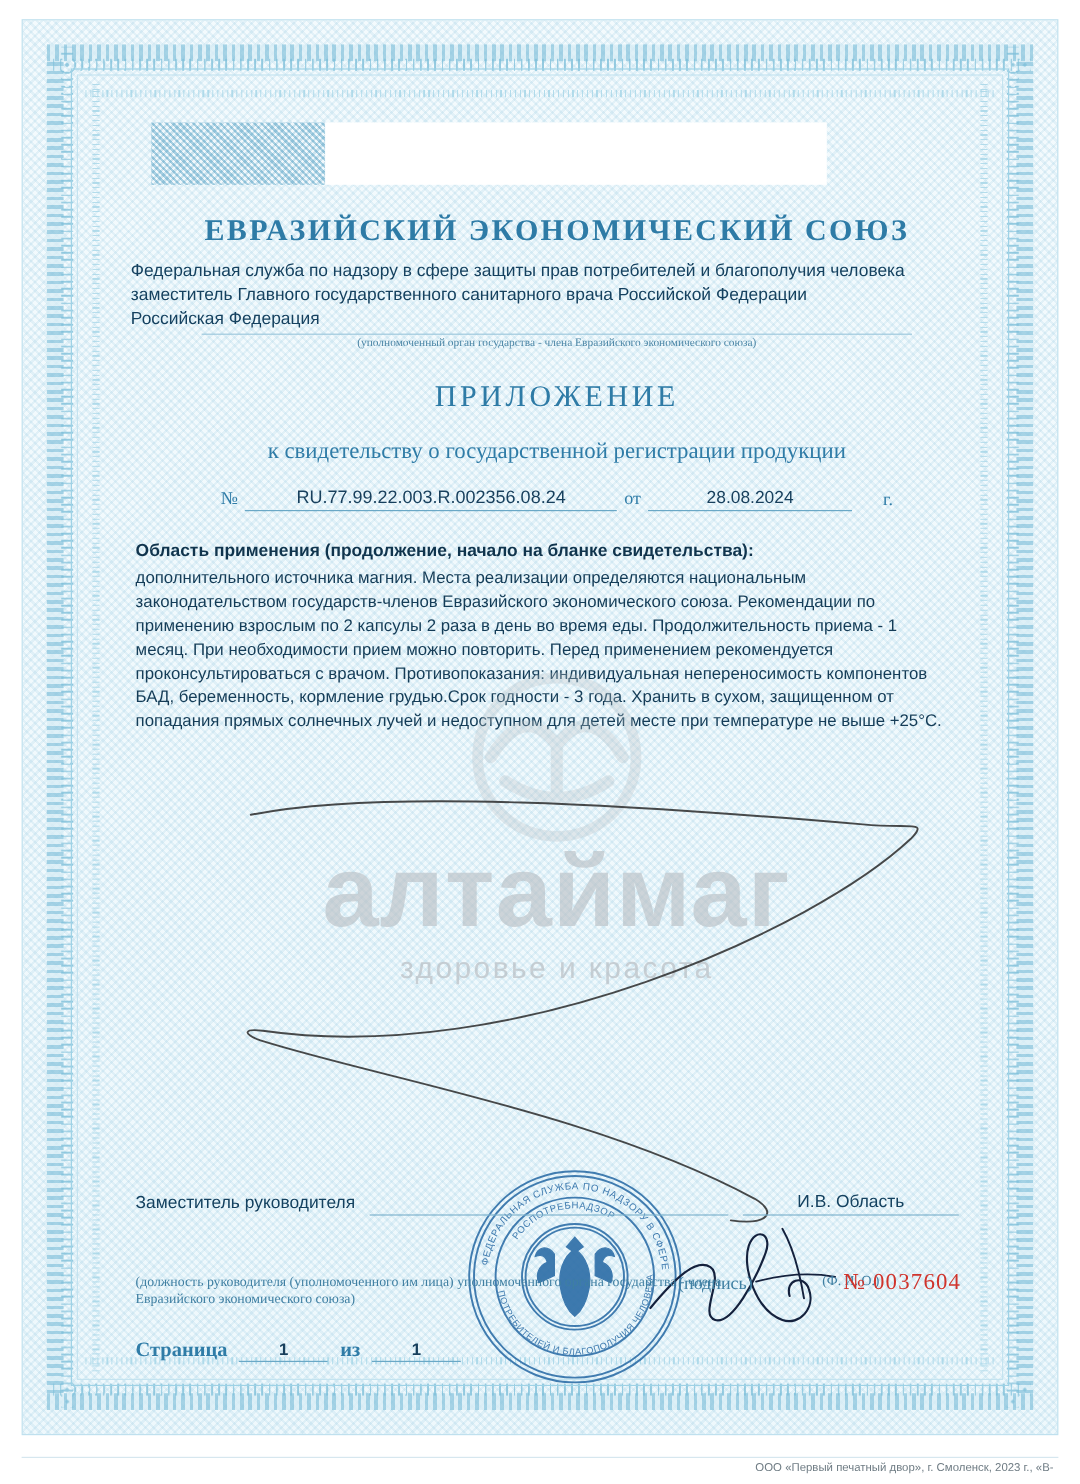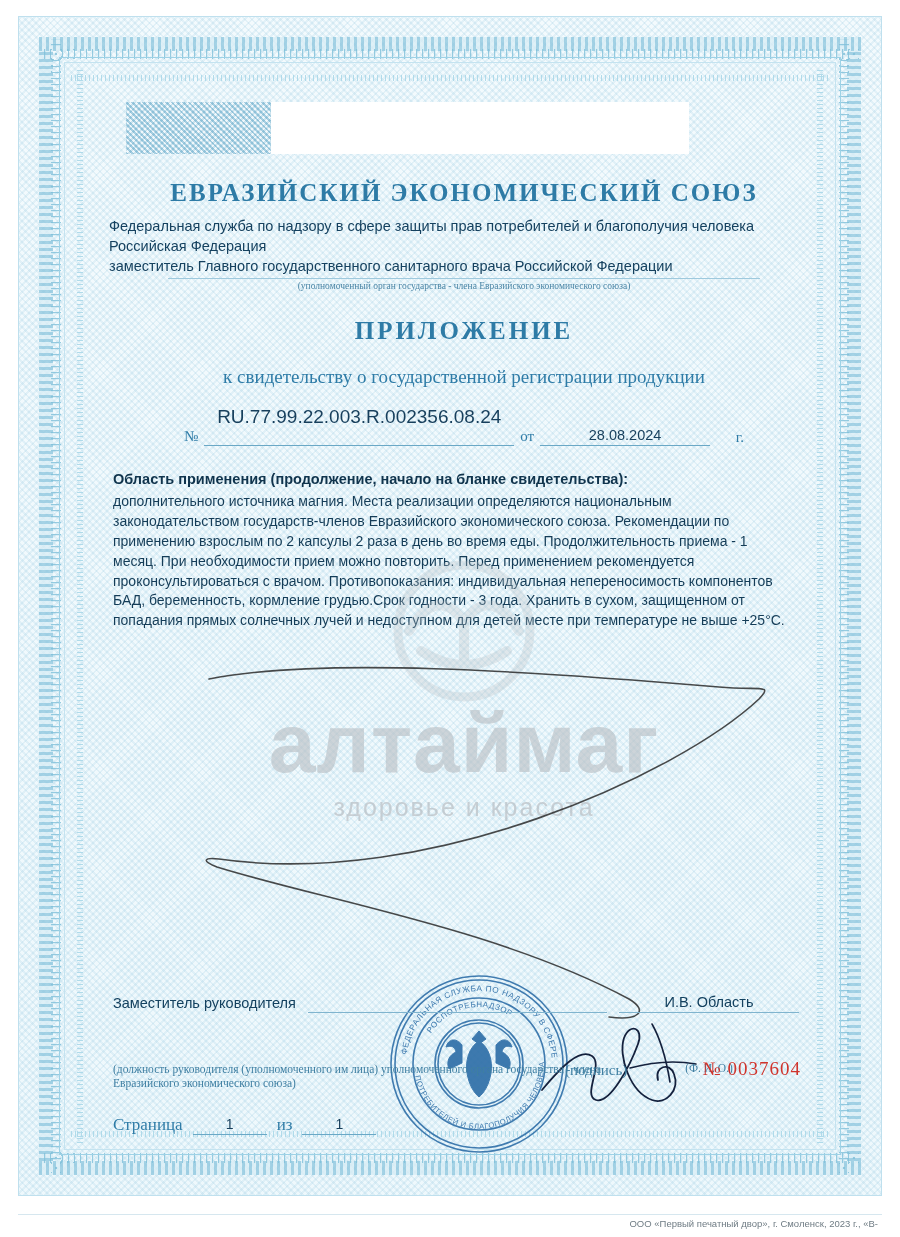--- a/index.html
+++ b/index.html
@@ -138,21 +138,21 @@
     font-size: 9.5px;
     color: #4c86a6;
     margin-top: 2px;
   }
   .title-app {
     text-align: center;
     font-family: "Liberation Serif", serif;
     font-size: 25px;
     letter-spacing: 3px;
     color: #2e7ba6;
-    font-weight: bold;
+    font-weight: normal;
     margin-top: 26px;
   }
   .subtitle {
     text-align: center;
     font-family: "Liberation Serif", serif;
     font-size: 19px;
     color: #2f7ca7;
     margin-top: 21px;
   }
 
@@ -165,23 +165,23 @@
     font-family: "Liberation Serif", serif;
     font-size: 15px;
     color: #2f7ca7;
   }
   .numline .lbl { font-size: 15px; padding-bottom: 1px; }
   .numline .val-no {
     min-width: 310px;
     border-bottom: 1px solid #6aa8c6;
     text-align: center;
     font-family: "Liberation Sans", sans-serif;
-    font-size: 19px;
+    font-size: 15px;
     color: #173f5c;
-    padding-bottom: 17px;
+    padding-bottom: 2px;
   }
   .numline .val-date {
     min-width: 170px;
     border-bottom: 1px solid #6aa8c6;
     text-align: center;
     font-family: "Liberation Sans", sans-serif;
     font-size: 14.5px;
     color: #173f5c;
     padding-bottom: 2px;
   }
@@ -315,20 +315,21 @@
   .pagerow {
     position: absolute;
     left: 4px;
     top: 1036px;
     display: flex;
     align-items: flex-end;
     gap: 10px;
     font-family: "Liberation Serif", serif;
     font-size: 17px;
     color: #2f7ca7;
+    font-weight: bold;
   }
   .pagerow .pnum {
     min-width: 74px;
     text-align: center;
     border-bottom: 1px solid #6aa8c6;
     font-family: "Liberation Sans", sans-serif;
     font-size: 14px;
     color: #173f5c;
     padding-bottom: 2px;
   }
@@ -371,22 +372,22 @@
 
     <div class="holo"></div>
     <div class="holo-strip"></div>
 
     <div class="content">
 
       <div class="title-main">ЕВРАЗИЙСКИЙ ЭКОНОМИЧЕСКИЙ СОЮЗ</div>
 
       <div class="org-lines">
         <div>Федеральная служба по надзору в сфере защиты прав потребителей и благополучия человека</div>
+        <div>заместитель Главного государственного санитарного врача Российской Федерации</div>
         <div>Российская Федерация</div>
-        <div>заместитель Главного государственного санитарного врача Российской Федерации</div>
       </div>
       <div class="org-rule"></div>
       <div class="org-caption">(уполномоченный орган государства - члена Евразийского экономического союза)</div>
 
       <div class="title-app">ПРИЛОЖЕНИЕ</div>
       <div class="subtitle">к свидетельству о государственной регистрации продукции</div>
 
       <div class="numline">
         <span class="lbl">№</span>
         <span class="val-no">RU.77.99.22.003.R.002356.08.24</span>

